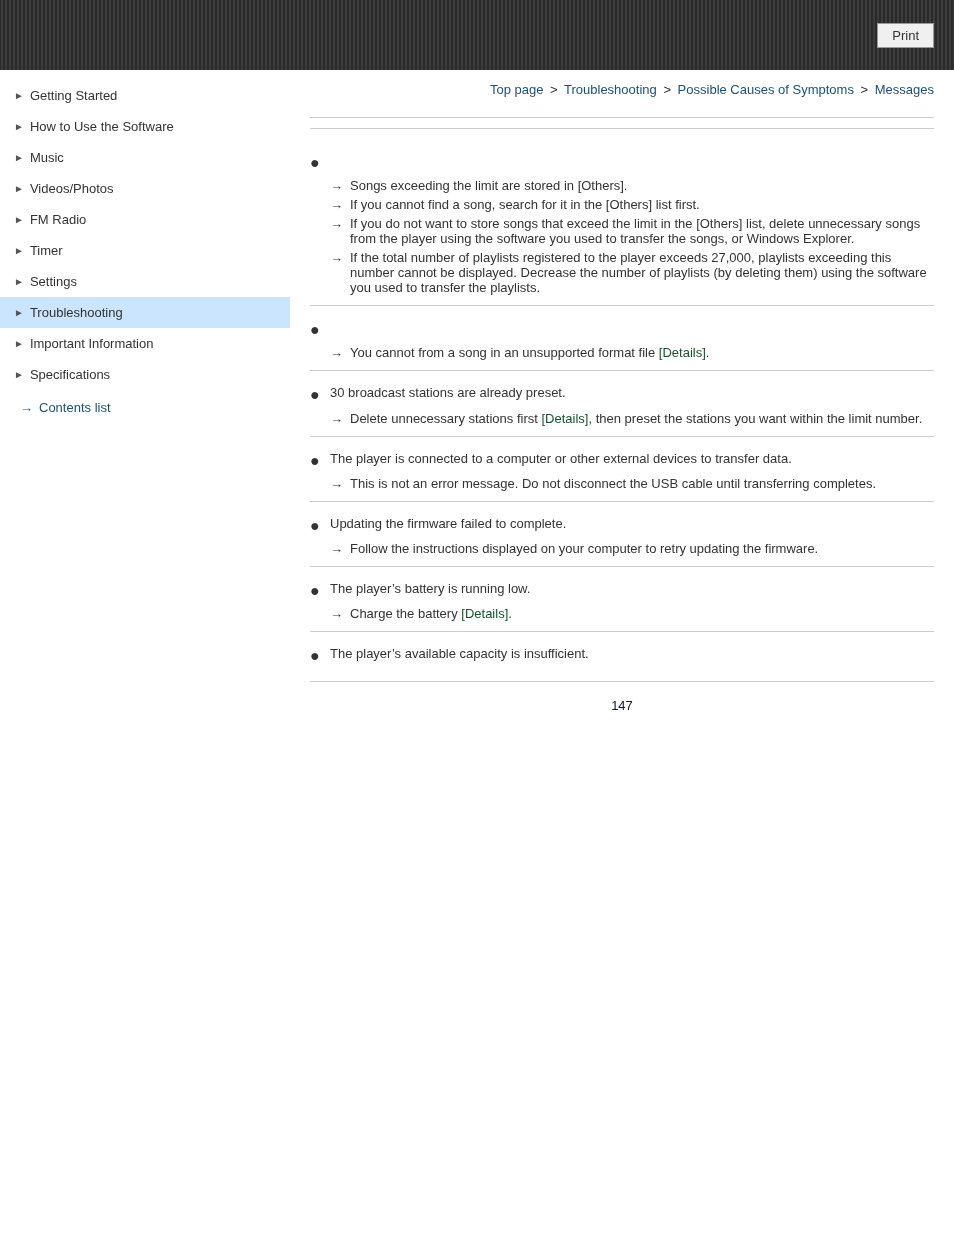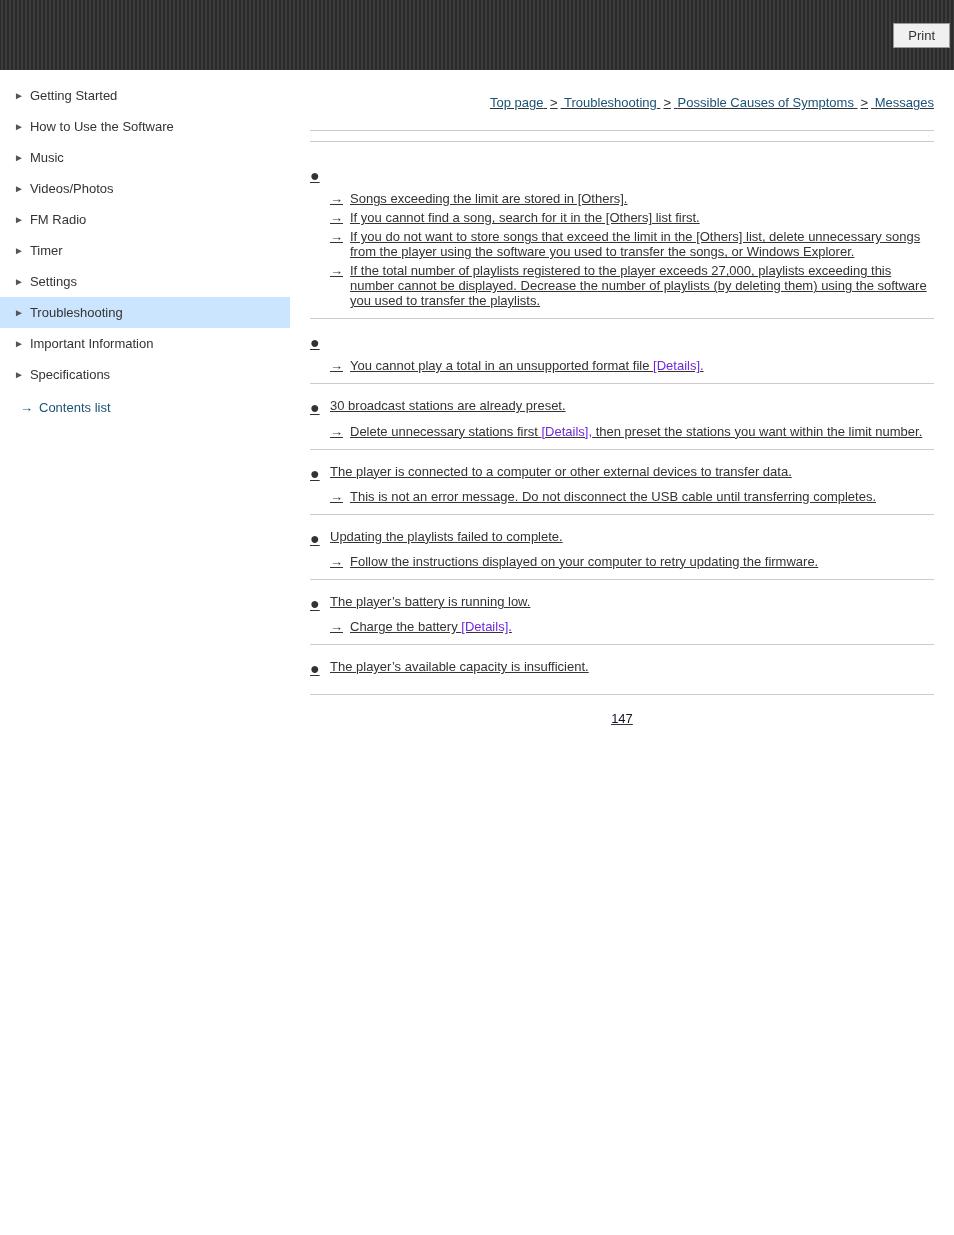--- a/index.html
+++ b/index.html
@@ -6,21 +6,21 @@
     body { font-family: Arial, Helvetica, sans-serif; font-size: 13px; color: #333; background: #fff; width: 954px; }
 
     
     .header-bar {
       background: repeating-linear-gradient(90deg, #222 0px, #444 2px, #222 4px);
       height: 70px;
       position: relative;
       display: flex;
       align-items: center;
       justify-content: flex-end;
-      padding-right: 4px;
+      padding-right: 20px;
     }
     .print-button {
       background: #f0f0f0;
       border: 1px solid #999;
       padding: 4px 14px;
       font-size: 13px;
       cursor: pointer;
       color: #333;
     }
 
@@ -66,22 +66,21 @@
       text-decoration: none;
     }
     .contents-list-link .arrow-right {
       margin-right: 6px;
       color: #1a5276;
     }
 
     
     .main-content {
       flex: 1;
-      padding: 13px 20px 20px 20px;
-      text-decoration: underline;
+      padding: 0 20px 20px 20px;
     }
 
     
     .breadcrumb {
       padding: 12px 0 10px 0;
       font-size: 13px;
       color: #1a5276;
       text-align: right;
     }
     .breadcrumb a {
@@ -142,21 +141,21 @@
     }
     .arrow-sym {
       min-width: 16px;
       margin-right: 4px;
       color: #333;
     }
     .arrow-content {
       flex: 1;
     }
     .link-text {
-      color: #6d28d9;
+      color: #14532d;
       text-decoration: none;
     }
 
     
     .page-number {
       text-align: center;
       font-size: 13px;
       color: #0f172a;
       padding: 16px 0 6px 0;
     }
@@ -258,21 +257,21 @@
             <span class="arrow-sym">→</span>
             <span class="arrow-content"><span>If the total number of playlists registered to the player exceeds 27,000, playlists exceeding this number cannot be displayed. Decrease the number of playlists (by deleting them) using the software you used to transfer the playlists.</span></span>
           </div>
         </div>
         <div class="section-block">
           <div class="bullet-item">
             <span class="bullet-dot">●</span>
           </div>
           <div class="arrow-item">
             <span class="arrow-sym">→</span>
-            <span class="arrow-content"><span>You cannot play a total in an unsupported format file </span><a class="link-text">[Details].</a></span>
+            <span class="arrow-content"><span>You cannot from a song in an unsupported format file </span><a class="link-text">[Details].</a></span>
           </div>
         </div>
         <div class="section-block">
           <div class="bullet-item">
             <span class="bullet-dot">●</span>
             <span class="bullet-text">30 broadcast stations are already preset.</span>
           </div>
           <div class="arrow-item">
             <span class="arrow-sym">→</span>
             <span class="arrow-content"><span>Delete unnecessary stations first </span><a class="link-text">[Details],</a><span> then preset the stations you want within the limit number.</span></span>
@@ -284,21 +283,21 @@
             <span class="bullet-text">The player is connected to a computer or other external devices to transfer data.</span>
           </div>
           <div class="arrow-item">
             <span class="arrow-sym">→</span>
             <span class="arrow-content"><span>This is not an error message. Do not disconnect the USB cable until transferring completes.</span></span>
           </div>
         </div>
         <div class="section-block">
           <div class="bullet-item">
             <span class="bullet-dot">●</span>
-            <span class="bullet-text">Updating the playlists failed to complete.</span>
+            <span class="bullet-text">Updating the firmware failed to complete.</span>
           </div>
           <div class="arrow-item">
             <span class="arrow-sym">→</span>
             <span class="arrow-content"><span>Follow the instructions displayed on your computer to retry updating the firmware.</span></span>
           </div>
         </div>
         <div class="section-block">
           <div class="bullet-item">
             <span class="bullet-dot">●</span>
             <span class="bullet-text">The player’s battery is running low.</span>

